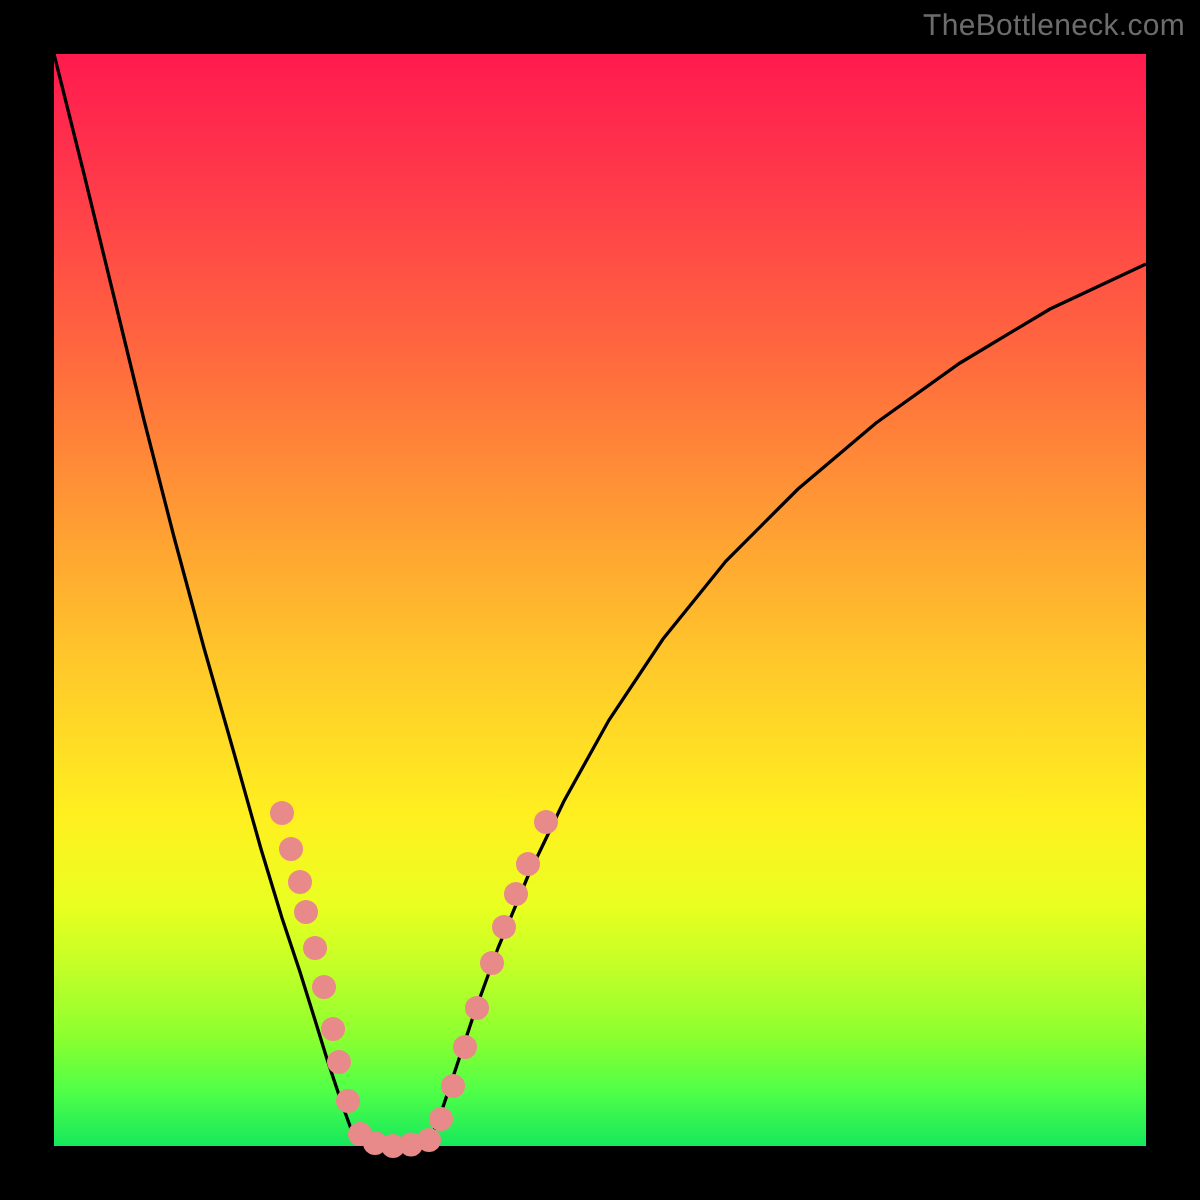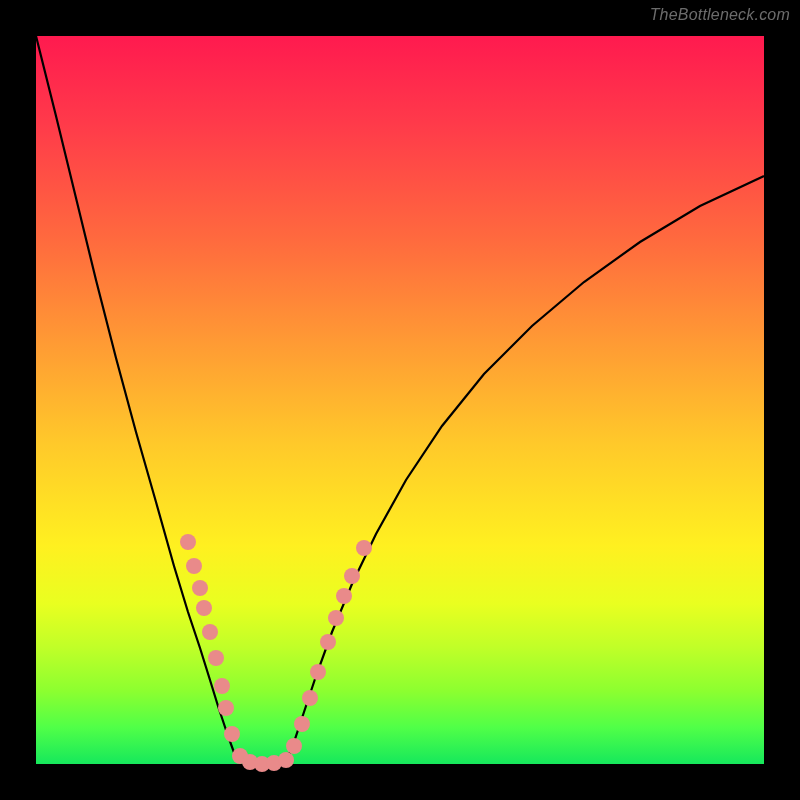--- a/index.html
+++ b/index.html
@@ -37,26 +37,25 @@
       #c0ff28 84%,
       #8cff30 90%,
       #50ff48 95%,
       #16e85c 100%
     );
   }
   .watermark {
     position: absolute;
     top: 6px;
     right: 10px;
-    font-size: 16px;
+    font-size: 20px;
     font-weight: 500;
     color: #6c6c6c;
     letter-spacing: 0.2px;
     user-select: none;
-    font-style: italic;
   }
   svg.curve {
     position: absolute;
     left: 0;
     top: 0;
     width: 728px;
     height: 728px;
     overflow: visible;
   }
   .line {

